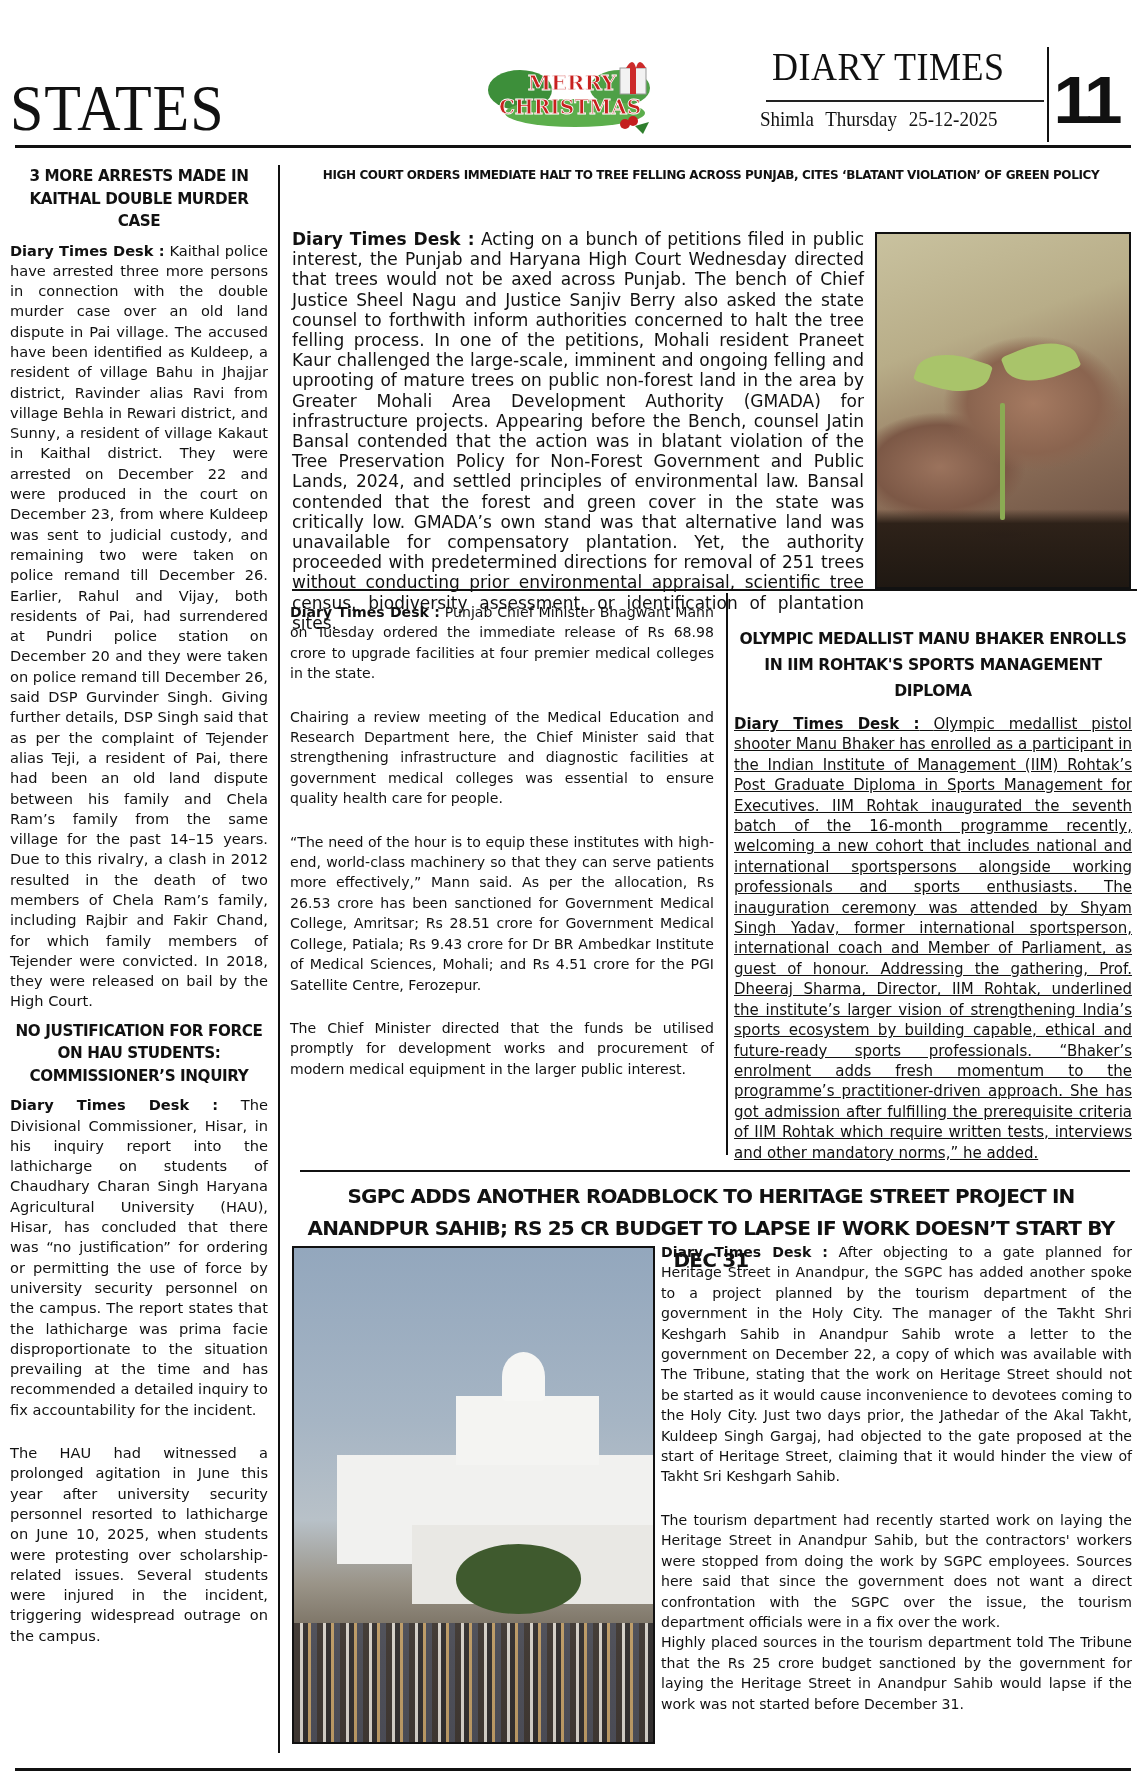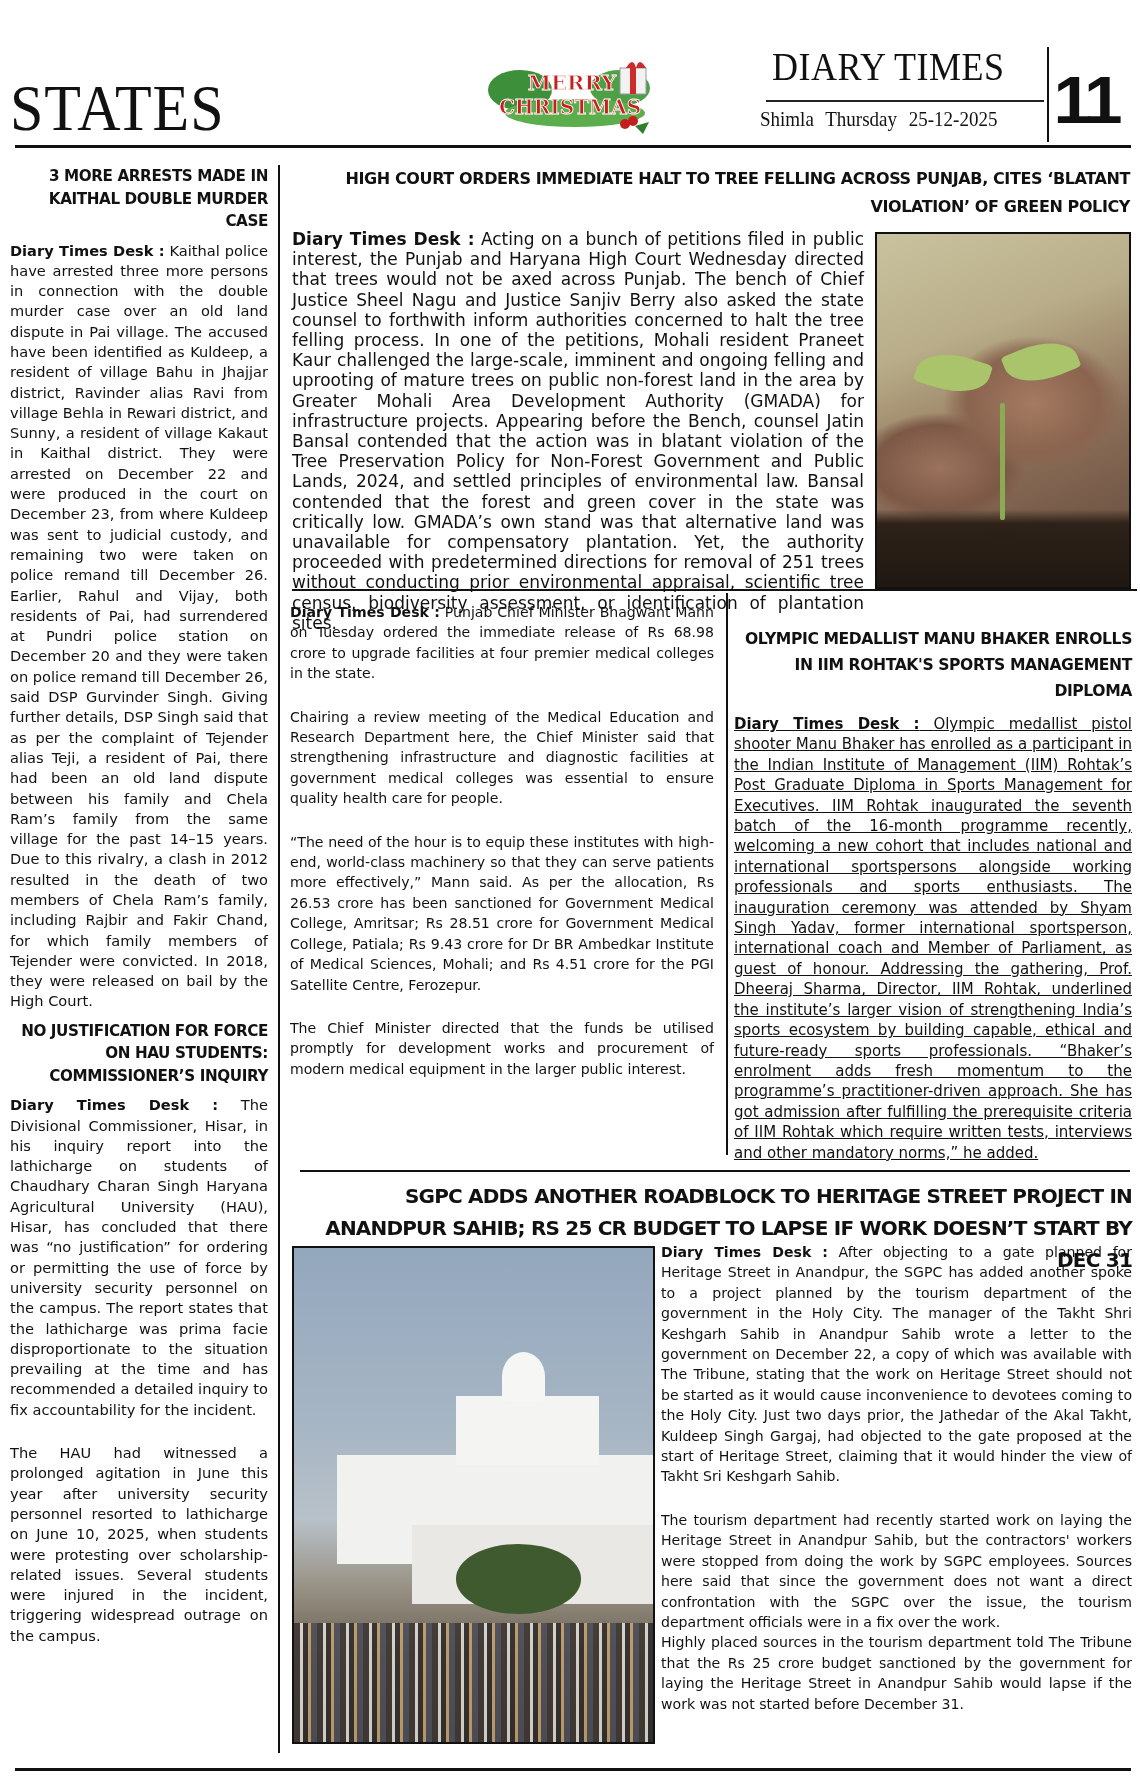--- a/index.html
+++ b/index.html
@@ -12,35 +12,35 @@
   .paper-name { position: absolute; left: 772px; top: 44px; font-family: "Liberation Serif", serif; font-size: 36px; letter-spacing: 0.5px; transform: scaleY(1.1); transform-origin: left top; }
   .mast-rule { position: absolute; left: 766px; top: 100px; width: 278px; height: 2px; background: #222; }
   .dateline { position: absolute; left: 760px; top: 107px; font-family: "Liberation Serif", serif; font-size: 19px; transform: scaleY(1.1); transform-origin: left top; white-space: nowrap; }
   .dateline span { margin-right: 7px; }
   .vbar { position: absolute; left: 1047px; top: 47px; width: 2px; height: 95px; background: #111; }
   .page-num { position: absolute; left: 1055px; top: 62px; font-family: "Liberation Sans", sans-serif; font-size: 66px; font-weight: bold; letter-spacing: -4px; transform: scaleX(1.05); }
 
   .hrule { position: absolute; height: 3px; background: #111; }
 
   
-  .headline { font-family: "DejaVu Sans", sans-serif; font-weight: bold; text-transform: uppercase; text-align: right; color: #111; letter-spacing: -0.4px; }
+  .headline { font-family: "DejaVu Sans", sans-serif; font-weight: bold; text-transform: uppercase; text-align: center; color: #111; letter-spacing: -0.4px; }
   .body { font-family: "DejaVu Sans", sans-serif; text-align: justify; color: #111; }
   .body p { margin-bottom: 0; }
   .body p + p.gap { margin-top: 23px; }
   .desk { font-weight: bold; }
 
   
   .col-left { position: absolute; left: 10px; top: 165px; width: 258px; }
   .col-left .headline { font-size: 15.2px; line-height: 22.5px; }
   .col-left .body { font-size: 14.6px; line-height: 20.3px; margin-top: 8px; }
   .divider-v1 { position: absolute; left: 278px; top: 165px; width: 2px; height: 1588px; background: #111; }
 
   
   .art-hc { position: absolute; left: 292px; top: 165px; width: 838px; }
-  .art-hc .headline { font-size: 16px; line-height: 28px; }
+  .art-hc .headline { font-size: 12px; line-height: 20px; }
   .art-hc .body { position: absolute; top: 64px; left: 0; width: 572px; font-size: 17px; line-height: 20.2px; }
   .photo-sprout { position: absolute; left: 875px; top: 232px; width: 256px; height: 357px; border: 2px solid #111; overflow: hidden;
      background:
        radial-gradient(ellipse 50px 12px at 50% 86%, #2a1f18 0%, transparent 70%),
        linear-gradient(180deg, transparent 78%, #2e2219 82%, #1f1812 100%),
        radial-gradient(ellipse 120px 90px at 62% 48%, #a57a61 0%, #8a644f 55%, transparent 75%),
        radial-gradient(ellipse 110px 70px at 25% 66%, #9b735d 0%, #7c5846 60%, transparent 78%),
        linear-gradient(160deg, #c9c29f 0%, #b8ad88 30%, #8c6e58 60%, #5e463a 100%); }
   .sprout-stem { position: absolute; left: 49%; top: 48%; width: 5px; height: 33%; background: #8bab53; border-radius: 2px; }
   .sprout-leaf { position: absolute; width: 72px; height: 38px; background: #a9c46a; border-radius: 70% 8% 70% 8%; }

